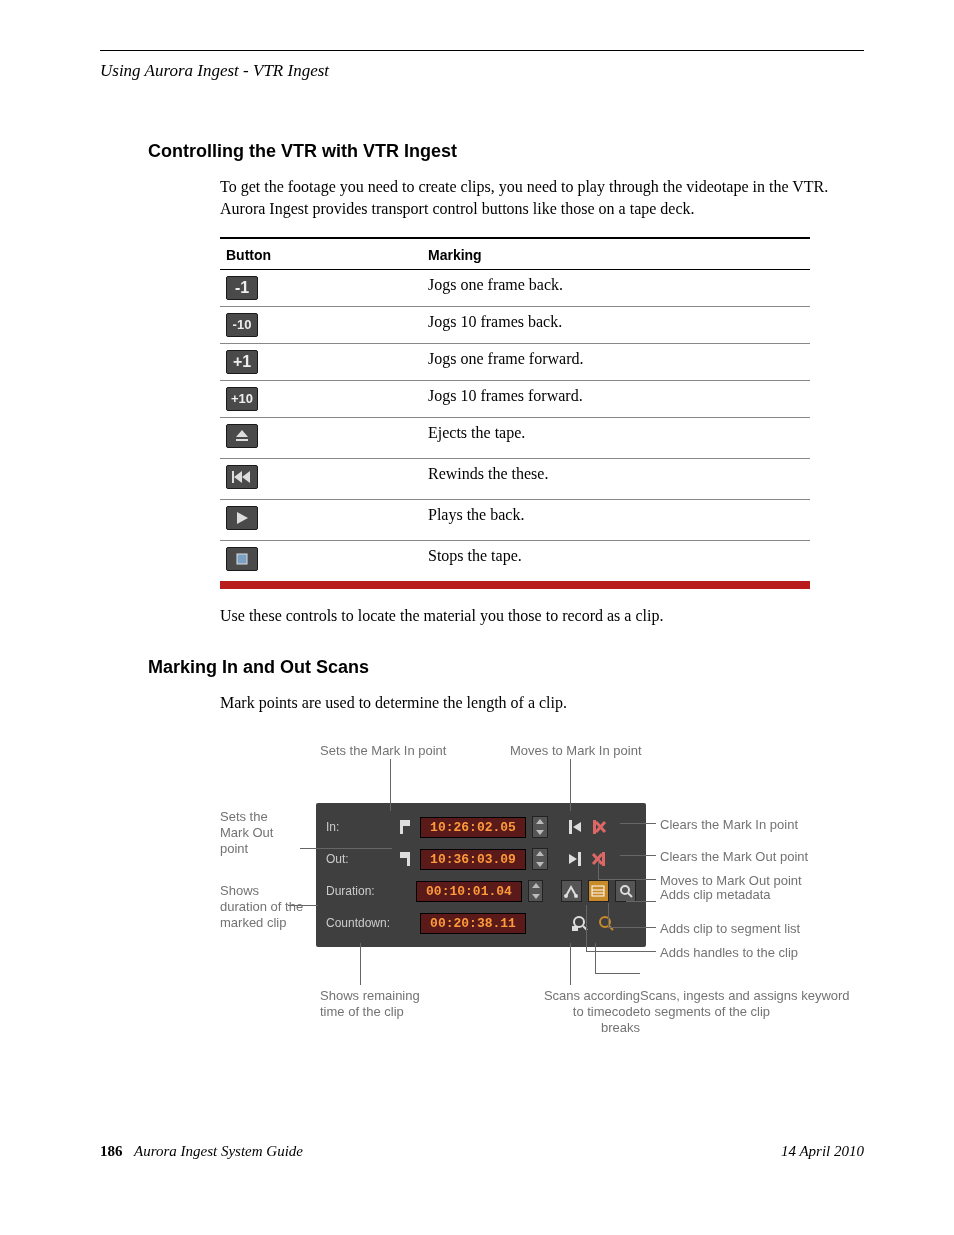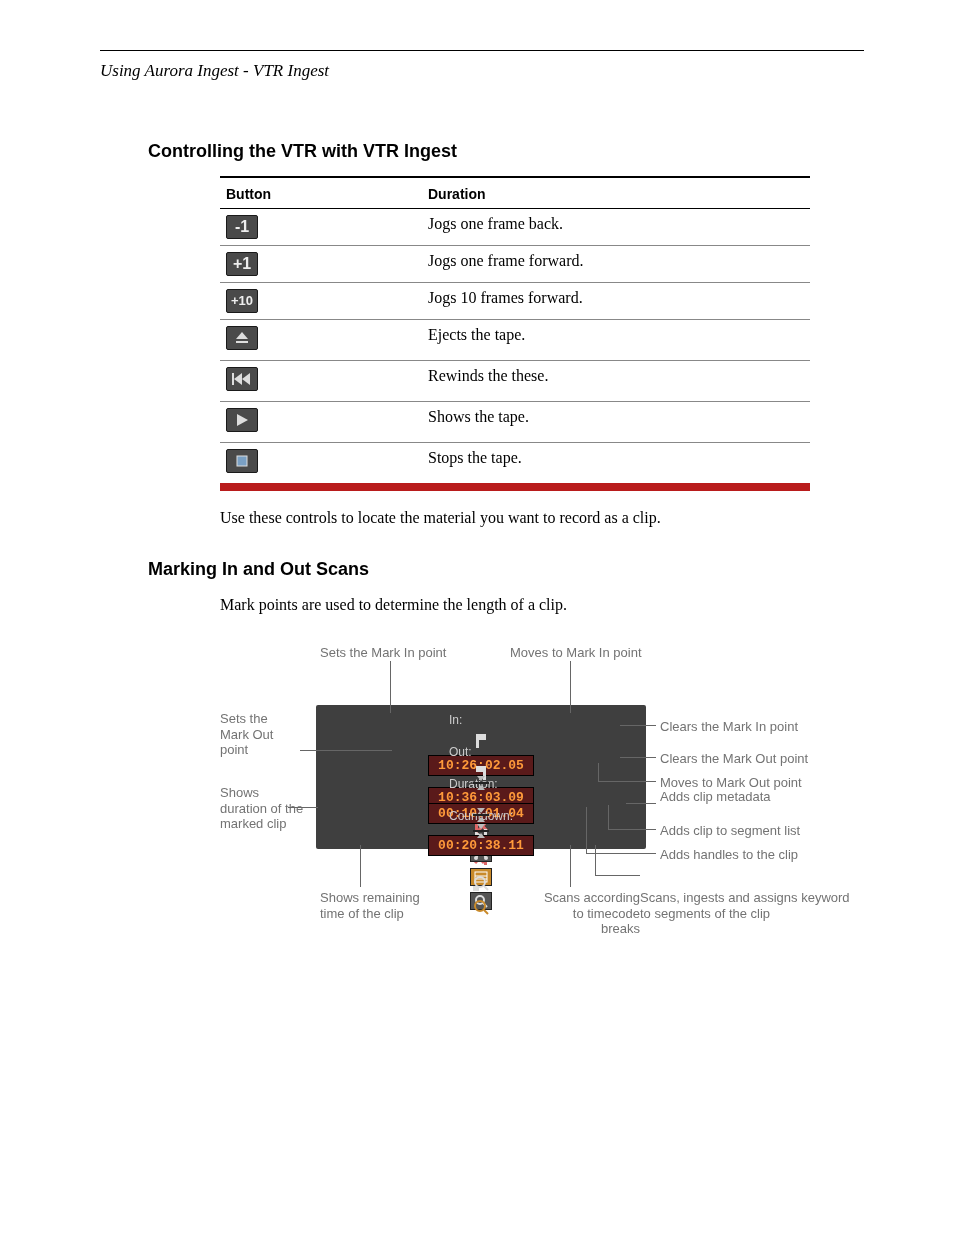--- a/index.html
+++ b/index.html
@@ -106,21 +106,20 @@
     width: 310px;
     background: #3f3f3f;
     border-radius: 2px;
     padding: 8px 10px 8px 10px;
   }
   .panel-row {
     display: flex;
     align-items: center;
     height: 32px;
     gap: 6px;
-    flex-direction: column;
   }
   .plabel {
     color: #ccc;
     font-size: 12px;
     width: 64px;
   }
   .picon {
     width: 18px; height: 18px;
     display:inline-flex; align-items:center; justify-content:center;
     color:#ddd;
@@ -167,30 +166,35 @@
   }
 </style>
 </head>
 <body>
 
 <div class="page">
   <div class="hr-top"></div>
   <div class="running-head">Using Aurora Ingest - VTR Ingest</div>
 
   <h2>Controlling the VTR with VTR Ingest</h2>
+  <p class="intro">To get the footage you need to create clips, you need to play through the videotape in the VTR. Aurora Ingest provides transport control buttons like those on a tape deck.</p>
 
   <table class="btn-table">
     <tbody>
         <tr>
       <th class="col-btn">Button</th>
-      <th class="col-fn">Duration</th>
+      <th class="col-fn">Marking</th>
     </tr>
     <tr>
       <td><span class="vtr-btn" style="font-size:16px;">-1</span></td>
       <td>Jogs one frame back.</td>
+    </tr>
+    <tr>
+      <td><span class="vtr-btn">-10</span></td>
+      <td>Jogs 10 frames back.</td>
     </tr>
     <tr>
       <td><span class="vtr-btn" style="font-size:16px;">+1</span></td>
       <td>Jogs one frame forward.</td>
     </tr>
     <tr>
       <td><span class="vtr-btn">+10</span></td>
       <td>Jogs 10 frames forward.</td>
     </tr>
     <tr>
@@ -211,34 +215,34 @@
               </svg>
       </span></td>
       <td>Rewinds the these.</td>
     </tr>
     <tr>
       <td><span class="vtr-btn">
         <svg width="24" height="22" viewBox="0 0 24 22">
                 <polygon points="7,5 7,17 18,11" fill="#ddd"></polygon>
               </svg>
       </span></td>
-      <td>Shows the tape.</td>
+      <td>Plays the back.</td>
     </tr>
     <tr>
       <td><span class="vtr-btn">
         <svg width="24" height="22" viewBox="0 0 24 22">
                 <rect x="7" y="6" width="10" height="10" fill="#7aa0c4" stroke="#ddd"></rect>
               </svg>
       </span></td>
       <td>Stops the tape.</td>
     </tr>
   </tbody>
     </table>
 
-  <p class="intro" style="margin-top:16px;">Use these controls to locate the material you want to record as a clip.</p>
+  <p class="intro" style="margin-top:16px;">Use these controls to locate the material you those to record as a clip.</p>
 
   <h2 style="margin-top:30px;">Marking In and Out Scans</h2>
   <p class="intro2">Mark points are used to determine the length of a clip.</p>
 
   <div class="diagram-wrap" style="height:320px;">
 
     <div class="panel">
       <div class="panel-row">
         <span class="plabel">In:</span>
         <span class="picon">
@@ -375,13 +379,20 @@
 
     <div class="callout" style="left:440px; top:178px;">Adds clip to segment list</div>
     <div class="lead" style="left:388px; top:160px; width:1px; height:24px;"></div>
     <div class="lead" style="left:388px; top:184px; width:48px; height:1px;"></div>
 
     <div class="callout" style="left:440px; top:202px;">Adds handles to the clip</div>
     <div class="lead" style="left:366px; top:162px; width:1px; height:46px;"></div>
     <div class="lead" style="left:366px; top:208px; width:70px; height:1px;"></div>
   </div>
 
+  <div class="foot">
+    <div>
+      <span class="pn">186</span>
+      <span style="font-style:italic;">Aurora Ingest System Guide</span>
+    </div>
+    <div>14 April 2010</div>
+  </div>
 </div>
 
 </body></html>

